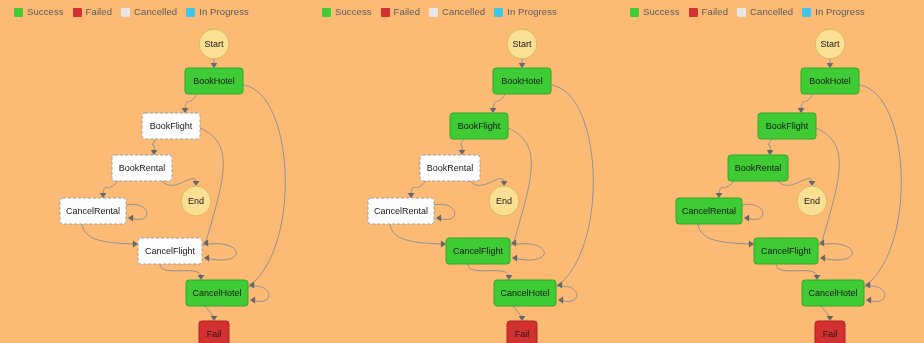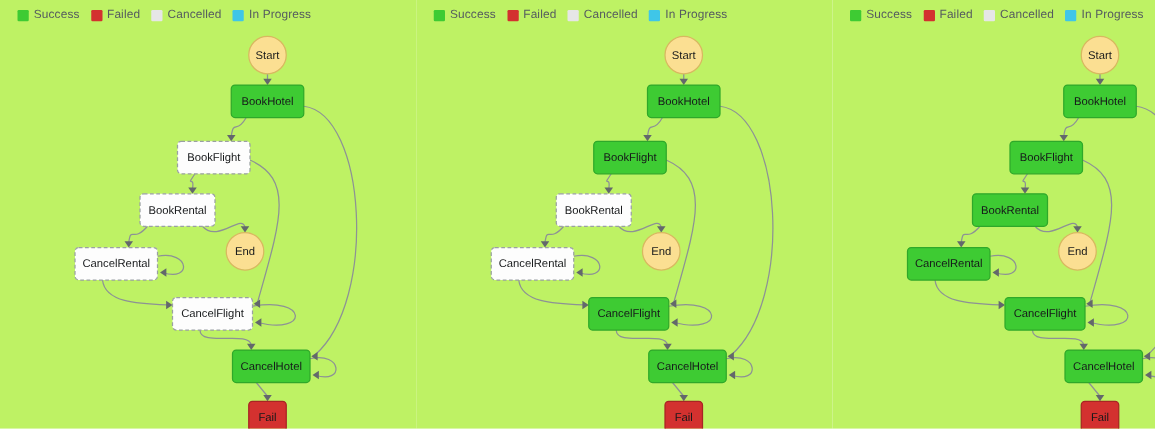--- a/index.html
+++ b/index.html
@@ -10,23 +10,22 @@
     overflow:hidden;
   }
   .board{
     position:relative;
     width:924px;height:343px;
     display:flex;
   }
   .panel{
     position:relative;
     width:308px;height:343px;
-    background:#bef264;
+    background:#fdba74;
     flex:0 0 308px;
-    padding-left:25px;
   }
   .legend{
     position:absolute;
     top:7px;left:14px;
     display:flex;
     align-items:center;
     gap:9px;
     white-space:nowrap;
   }
   .legend-item{

